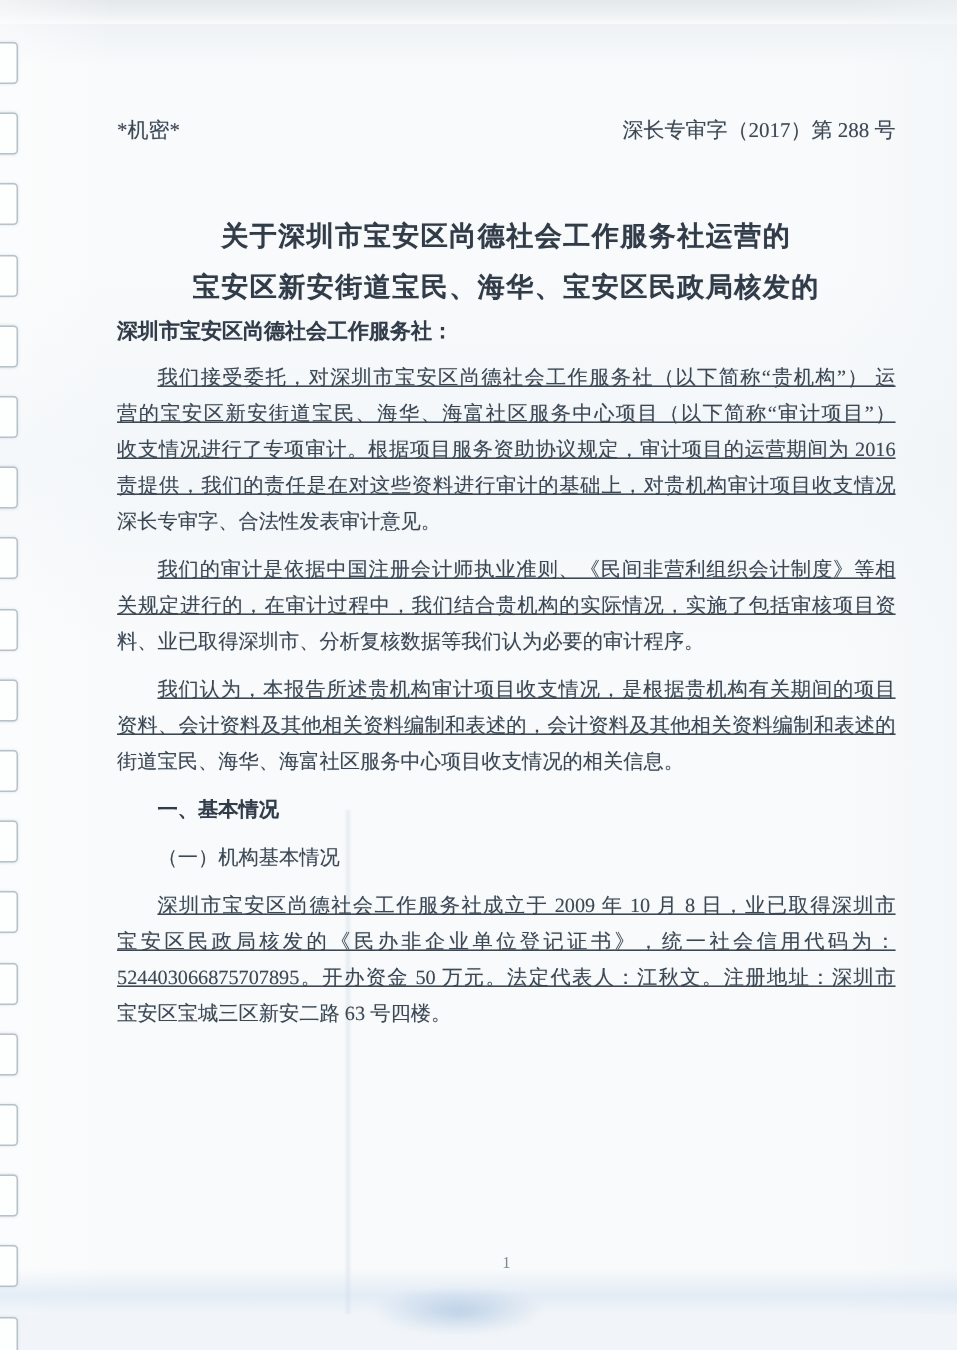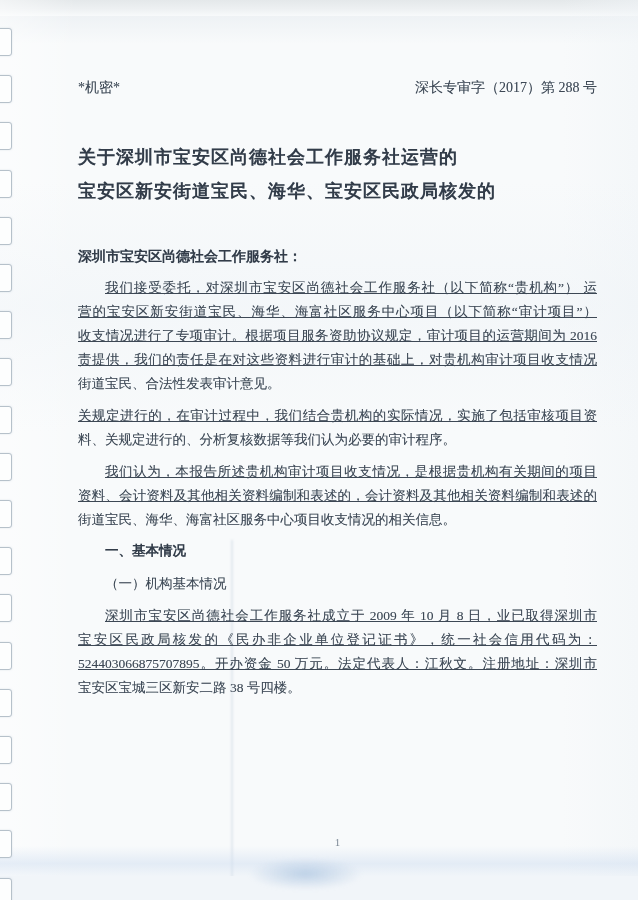--- a/index.html
+++ b/index.html
@@ -62,45 +62,44 @@
   .header {
     position: relative;
     display: flex; justify-content: space-between; align-items: baseline;
     padding: 78px 41px 0 78px;
     font-size: 14px; line-height: 20px;
   }
   .title-block {
     position: relative;
     margin-top: 42px;
     padding: 0 41px 0 78px;
-    text-align: left;
+    text-align: center;
     font-family: "Liberation Sans", "DejaVu Sans", sans-serif;
     font-weight: 700;
     font-size: 18px;
     letter-spacing: 1px;
     color: var(--ink-bold);
   }
   .title-line { line-height: 34px; }
   .body-block {
     position: relative;
-    margin-top: 36px;
     padding: 0 41px 0 78px;
     font-size: 13.5px;
   }
   .salutation {
     font-family: "Liberation Sans", "DejaVu Sans", sans-serif;
     font-weight: 700;
     font-size: 14px;
     line-height: 24px;
     margin-bottom: 8px;
     color: var(--ink-bold);
   }
   .para { margin-bottom: 8px; }
   .para.heading {
-    font-family: Liberation Mono, monospace;
+    font-family: Liberation Serif, serif;
     font-weight: 700;
     color: var(--ink-bold);
   }
   .line {
     line-height: 24px;
     text-align: justify;
     text-justify: inter-ideograph;
   }
   .line.fill { text-align-last: justify; text-decoration: underline; }
   .line.indent { text-indent: 2em; }
@@ -157,41 +156,42 @@
   </div>
 
   <div class="body-block">
     <div class="salutation">深圳市宝安区尚德社会工作服务社：</div>
     <div id="paragraphs">
         <div class="para body">
           <div class="line fill indent">我们接受委托，对深圳市宝安区尚德社会工作服务社（以下简称“贵机构”） 运</div>
           <div class="line fill">营的宝安区新安街道宝民、海华、海富社区服务中心项目（以下简称“审计项目”）</div>
           <div class="line fill">收支情况进行了专项审计。根据项目服务资助协议规定，审计项目的运营期间为 2016</div>
           <div class="line fill">责提供，我们的责任是在对这些资料进行审计的基础上，对贵机构审计项目收支情况</div>
-          <div class="line">街道宝民、合法性发表审计意见。</div>
+          <div class="line">深长专审字、合法性发表审计意见。</div>
         </div>
         <div class="para body">
+          <div class="line fill indent">我们的审计是依据中国注册会计师执业准则、《民间非营利组织会计制度》等相</div>
           <div class="line fill">关规定进行的，在审计过程中，我们结合贵机构的实际情况，实施了包括审核项目资</div>
-          <div class="line">料、关规定进行的、分析复核数据等我们认为必要的审计程序。</div>
+          <div class="line">料、业已取得深圳市、分析复核数据等我们认为必要的审计程序。</div>
         </div>
         <div class="para body">
           <div class="line fill indent">我们认为，本报告所述贵机构审计项目收支情况，是根据贵机构有关期间的项目</div>
           <div class="line fill">资料、会计资料及其他相关资料编制和表述的，会计资料及其他相关资料编制和表述的</div>
           <div class="line">街道宝民、海华、海富社区服务中心项目收支情况的相关信息。</div>
         </div>
         <div class="para heading">
           <div class="line indent">一、基本情况</div>
         </div>
         <div class="para body">
           <div class="line indent">（一）机构基本情况</div>
         </div>
         <div class="para body">
           <div class="line fill indent">深圳市宝安区尚德社会工作服务社成立于 2009 年 10 月 8 日，业已取得深圳市</div>
           <div class="line fill">宝安区民政局核发的《民办非企业单位登记证书》，统一社会信用代码为：</div>
           <div class="line fill">524403066875707895。开办资金 50 万元。法定代表人：江秋文。注册地址：深圳市</div>
-          <div class="line">宝安区宝城三区新安二路 38 号四楼。</div>
+          <div class="line">宝安区宝城三区新安二路 63 号四楼。</div>
         </div>
       </div>
   </div>
 
   <div class="page-number">1</div>
 
 </div>
 
 </body></html>

